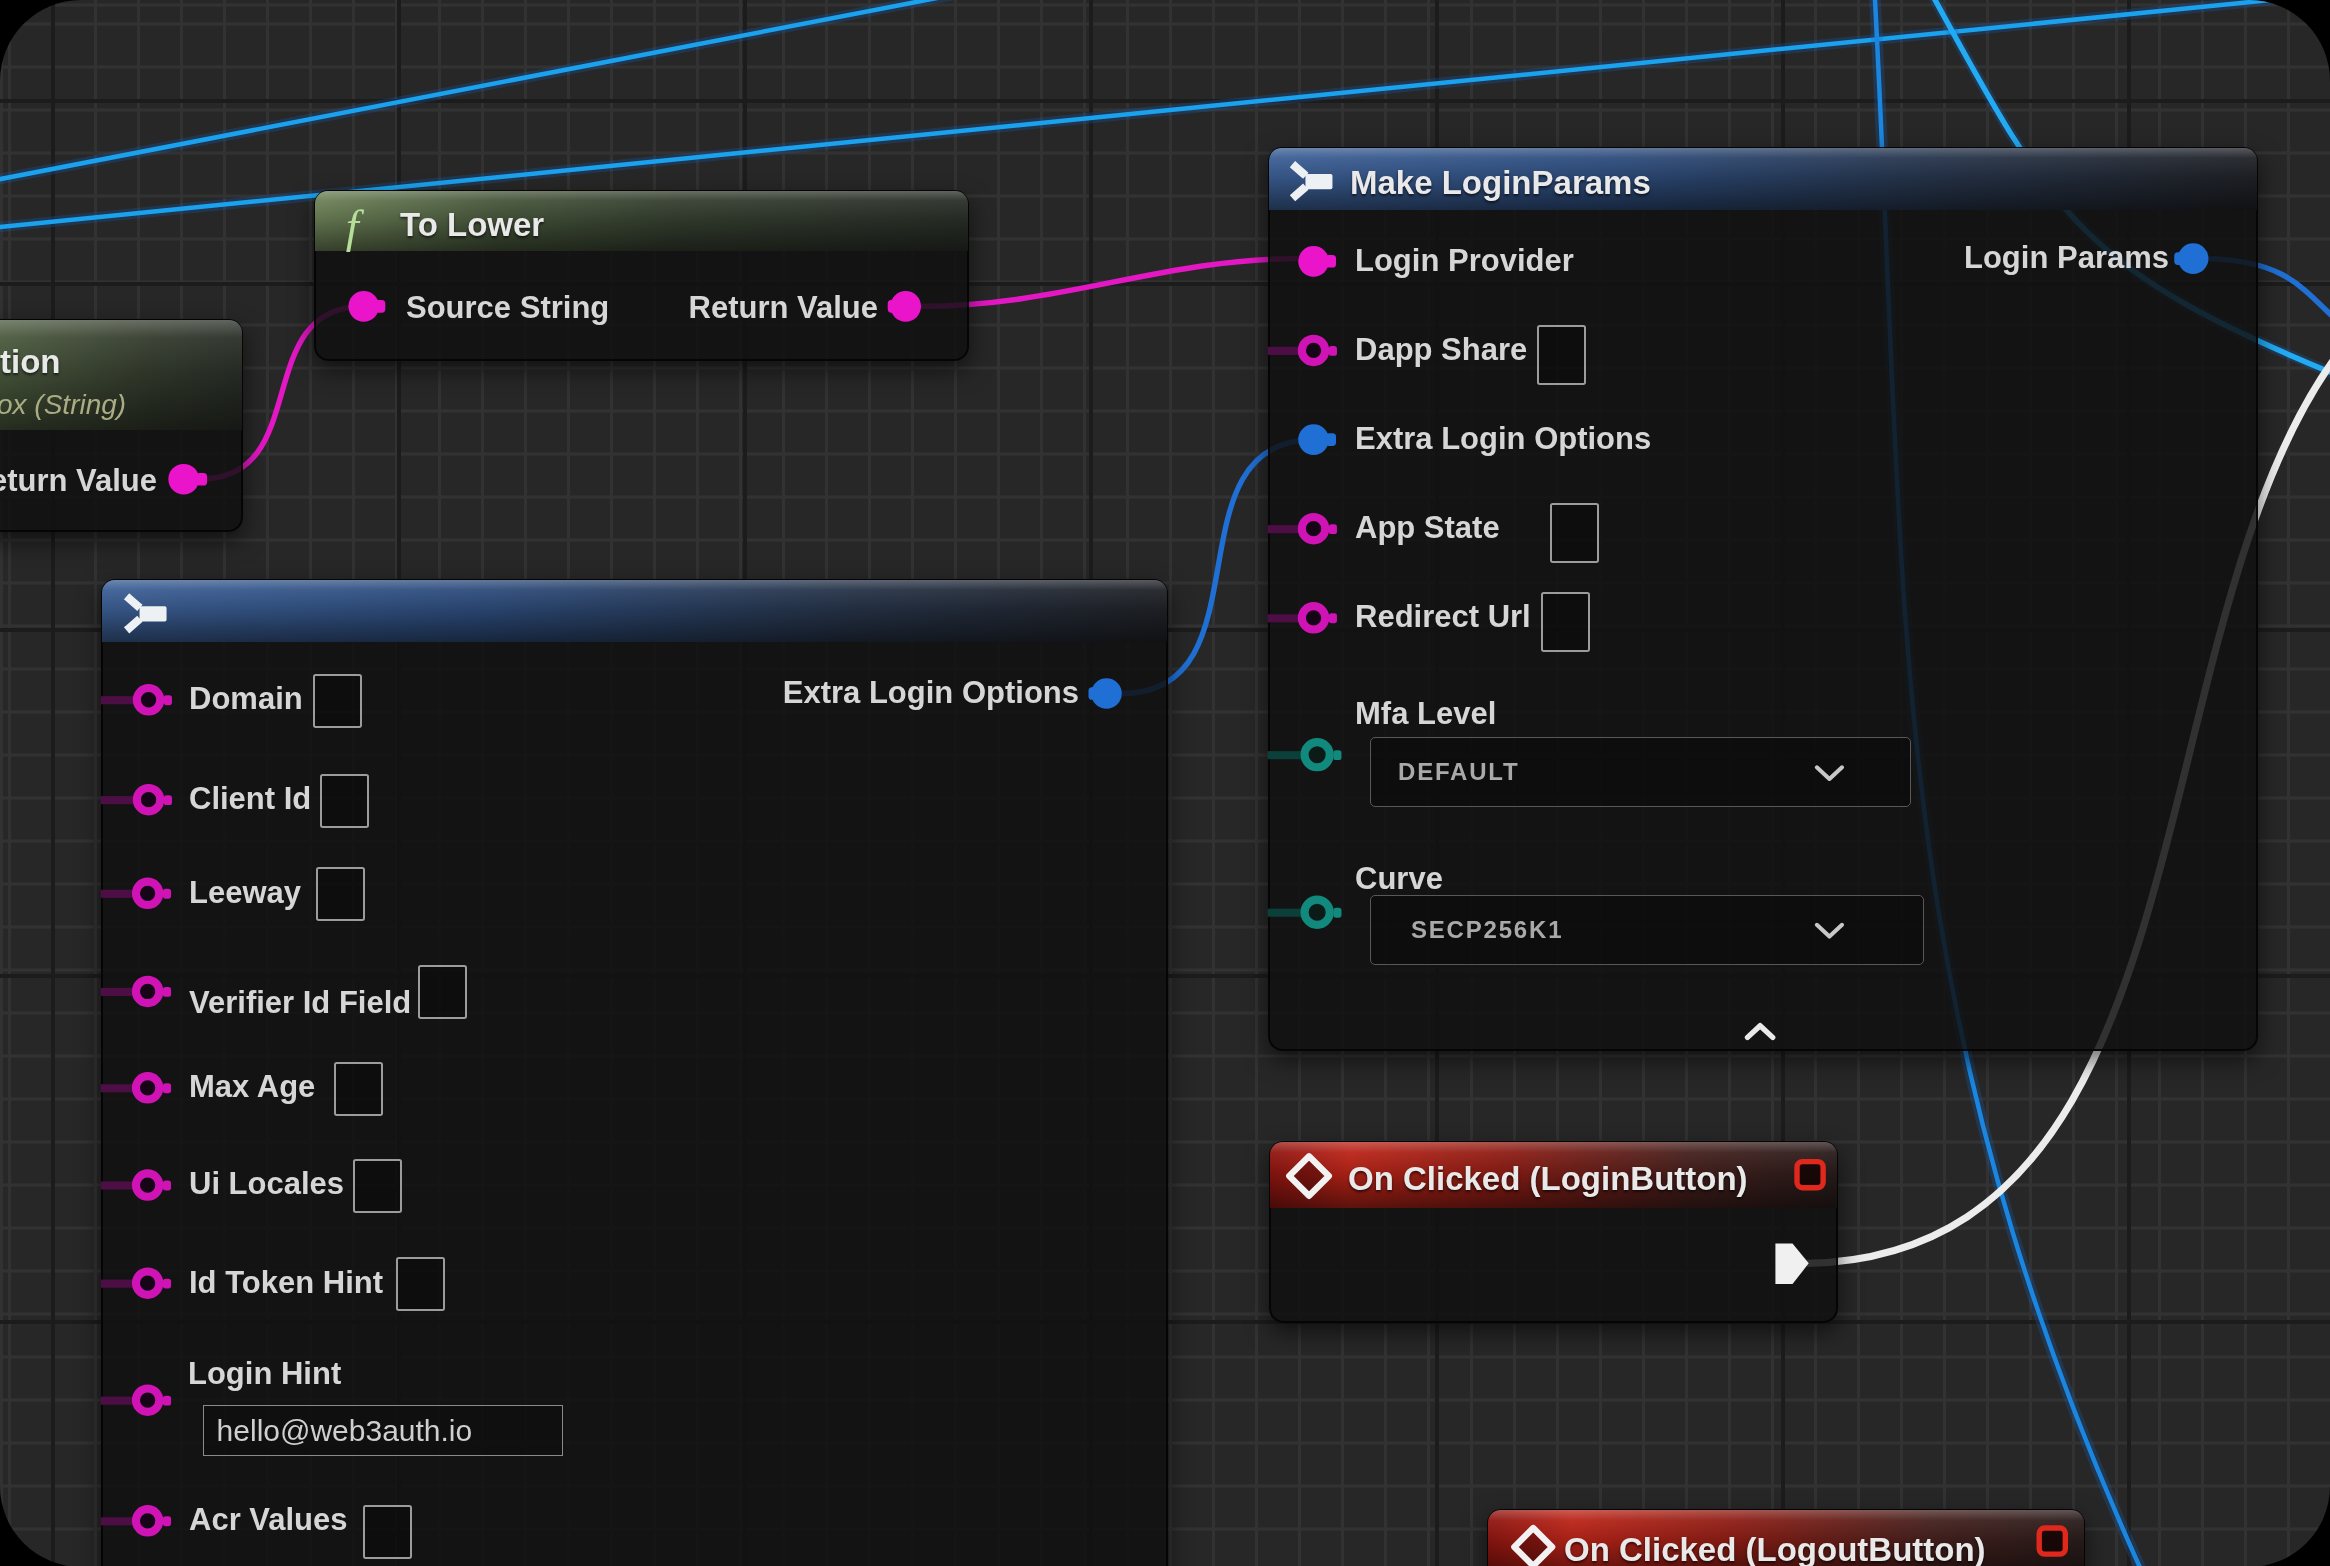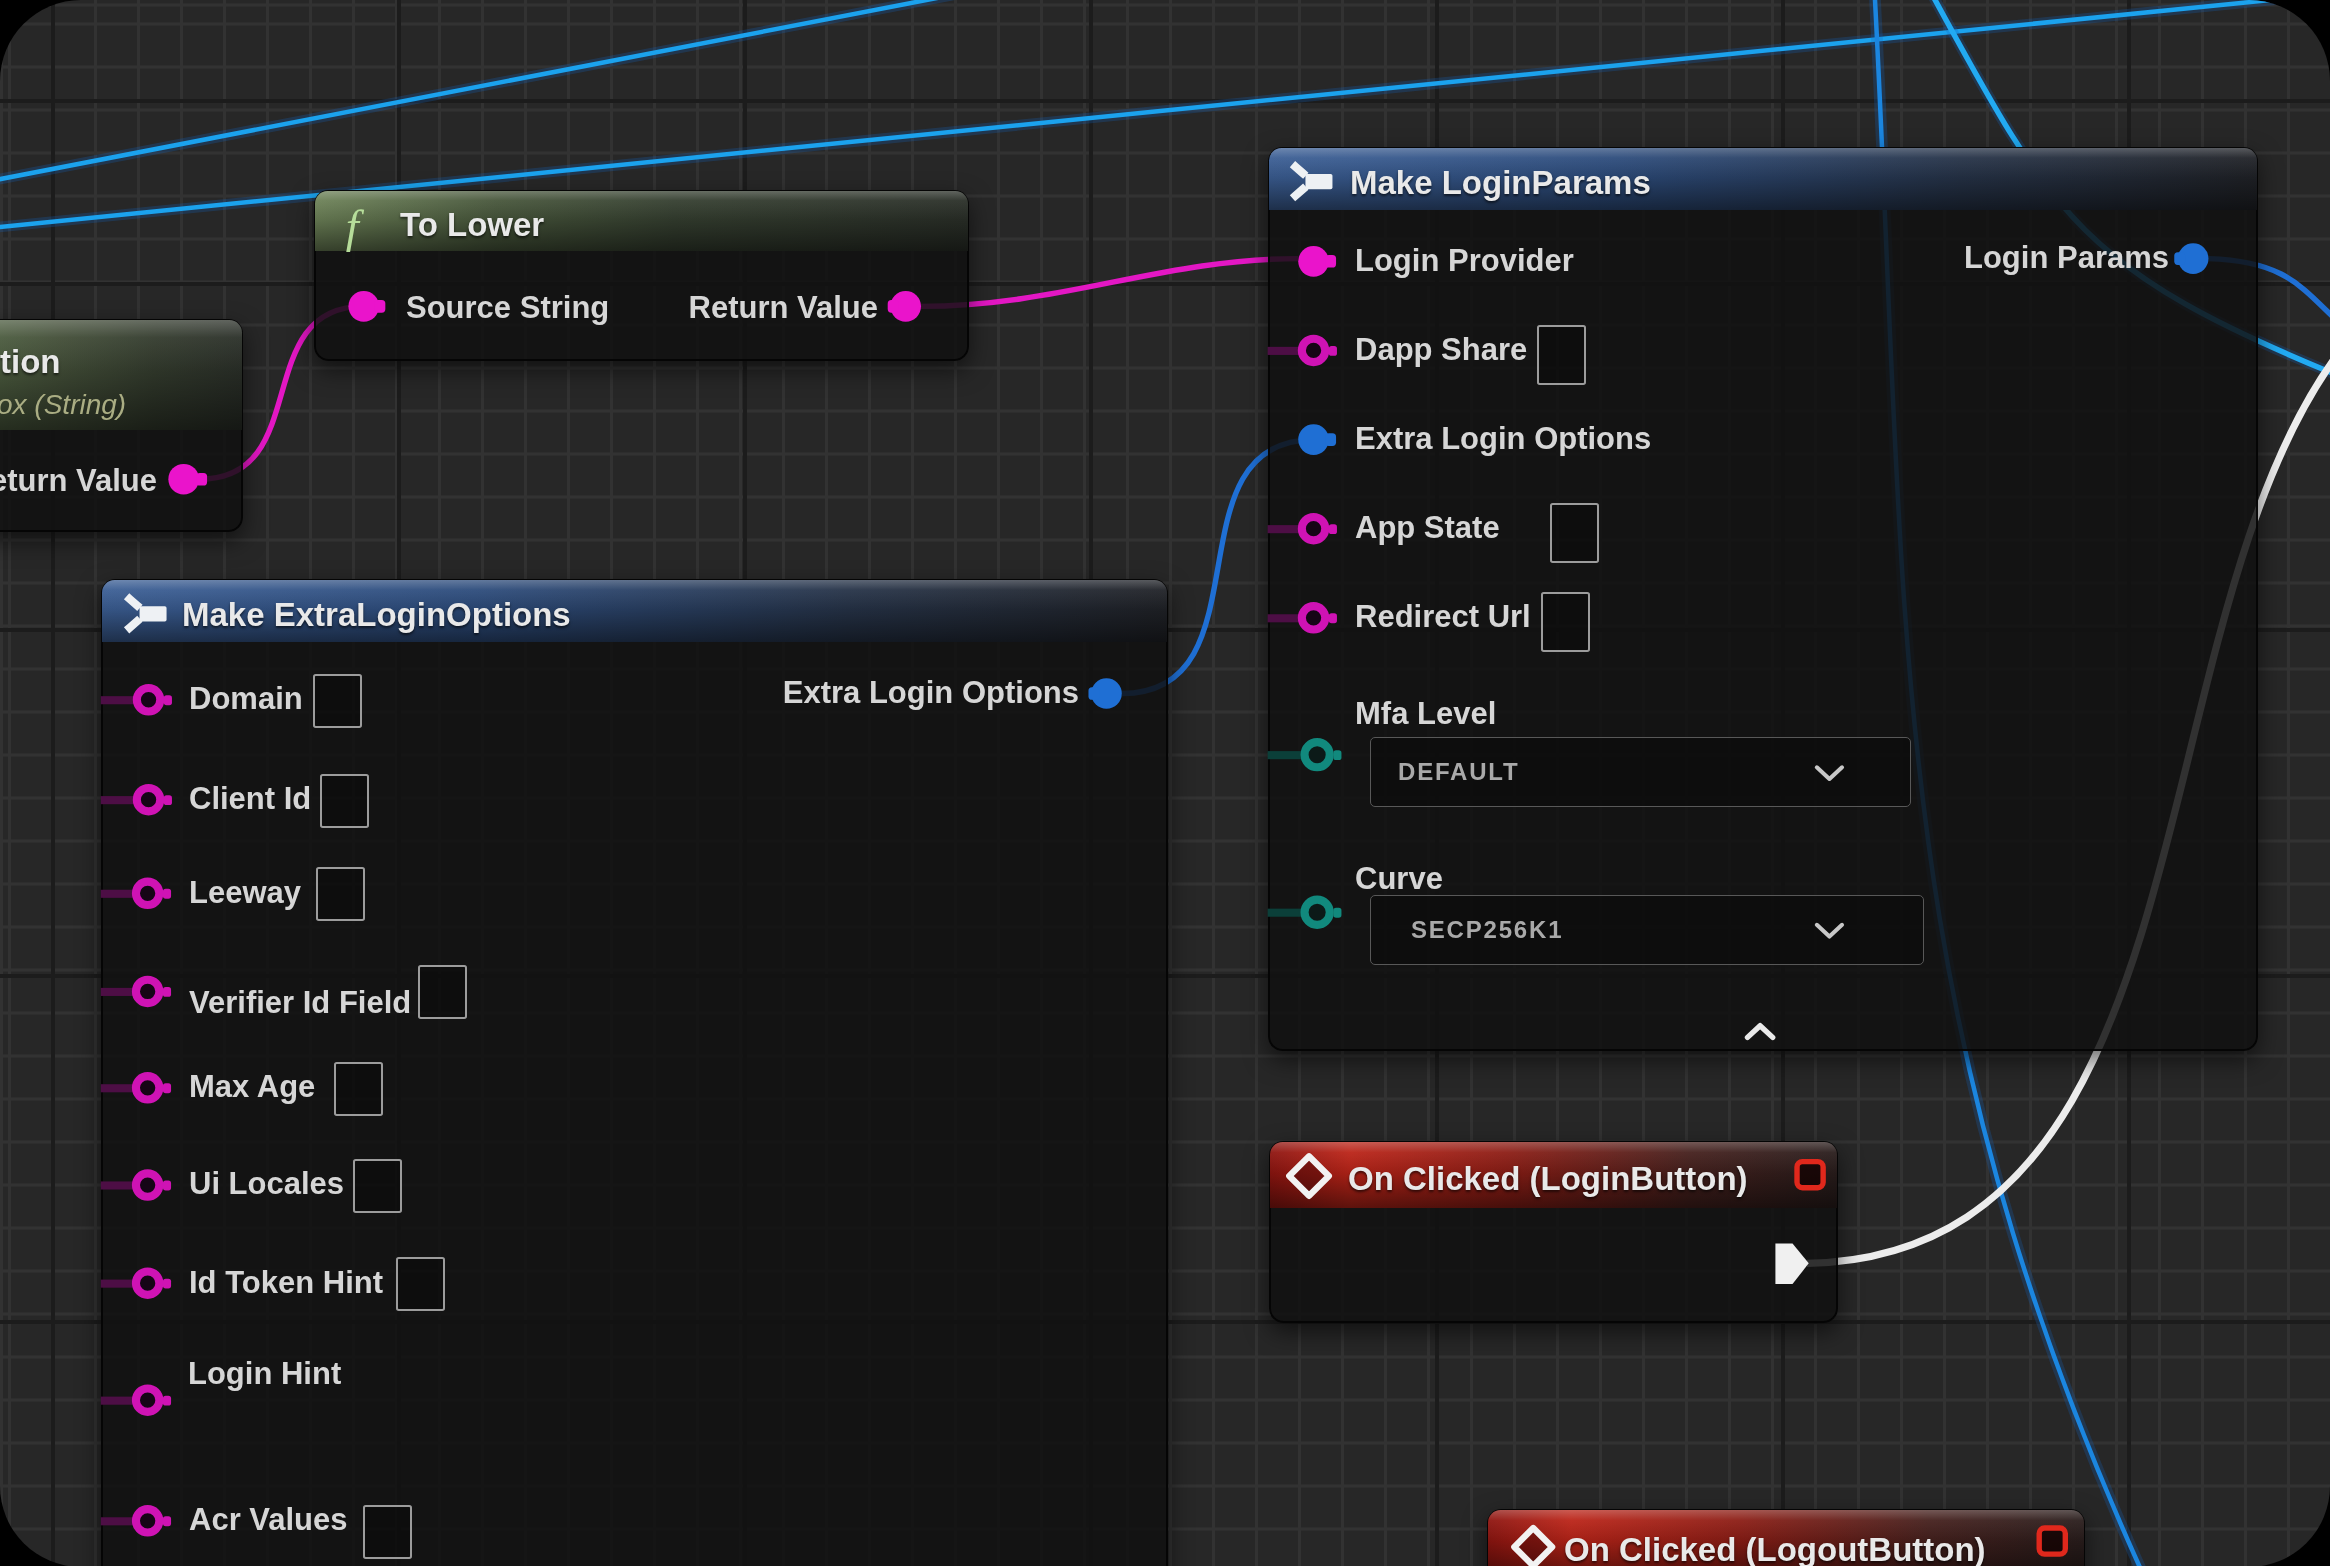--- a/index.html
+++ b/index.html
@@ -65,39 +65,39 @@
 
 <div class="node" style="left:314px;top:190px;width:651px;height:167px;">
  <div class="hdr greenhdr" style="height:60px;"></div>
  <div class="title" style="left:84px;top:14.4px;">To Lower</div>
  <div class="lbl" style="left:90px;top:96px;text-align:right;">Source String</div>
  <div class="rlbl" style="right:89px;top:96px;">Return Value</div>
 </div>
 
 <div class="node" style="left:101px;top:579px;width:1063px;height:1017px;">
  <div class="hdr bluehdr" style="height:62px;"></div>
- <div class="title" style="left:79px;top:15.3px;">Make ExtraLoginOptions</div>
  <div class="lbl" style="left:86px;top:98px;">Domain</div>
  <div class="lbl" style="left:86px;top:198px;">Client Id</div>
  <div class="lbl" style="left:86px;top:292px;">Leeway</div>
  <div class="lbl" style="left:86px;top:402px;">Verifier Id Field</div>
  <div class="lbl" style="left:86px;top:486px;">Max Age</div>
  <div class="lbl" style="left:86px;top:583px;">Ui Locales</div>
  <div class="lbl" style="left:86px;top:682px;">Id Token Hint</div>
  <div class="lbl" style="left:85px;top:773px;">Login Hint</div>
  <div class="lbl" style="left:86px;top:919px;">Acr Values</div>
  <div class="rlbl" style="right:87px;top:92px;">Extra Login Options</div>
  <div class="cb" style="left:210px;top:93px;width:45px;height:50px;"></div>
  <div class="cb" style="left:217px;top:193px;width:45px;height:50px;"></div>
  <div class="cb" style="left:213px;top:286px;width:45px;height:50px;"></div>
  <div class="cb" style="left:315px;top:384px;width:45px;height:50px;"></div>
  <div class="cb" style="left:231px;top:481px;width:45px;height:50px;"></div>
  <div class="cb" style="left:250px;top:578px;width:45px;height:50px;"></div>
  <div class="cb" style="left:293px;top:676px;width:45px;height:50px;"></div>
  <div class="cb" style="left:260px;top:924px;width:45px;height:50px;"></div>
+ <div style="position:absolute;left:100px;top:824px;width:345px;height:49px;border:1.8px solid #8a8a8a;background:rgba(12,12,12,.5);color:#cfcfcf;font-size:30px;line-height:49px;padding-left:12.6px;">hello@web3auth.io</div>
 </div>
 
 <div class="node" style="left:1268px;top:147px;width:986px;height:900px;">
  <div class="hdr bluehdr" style="height:62px;"></div>
  <div class="title" style="left:80px;top:15.3px;">Make LoginParams</div>
  <div class="lbl" style="left:85px;top:92px;">Login Provider</div>
  <div class="lbl" style="left:85px;top:181px;">Dapp Share</div>
  <div class="lbl" style="left:85px;top:270px;">Extra Login Options</div>
  <div class="lbl" style="left:85px;top:359px;">App State</div>
  <div class="lbl" style="left:85px;top:448px;">Redirect Url</div>

